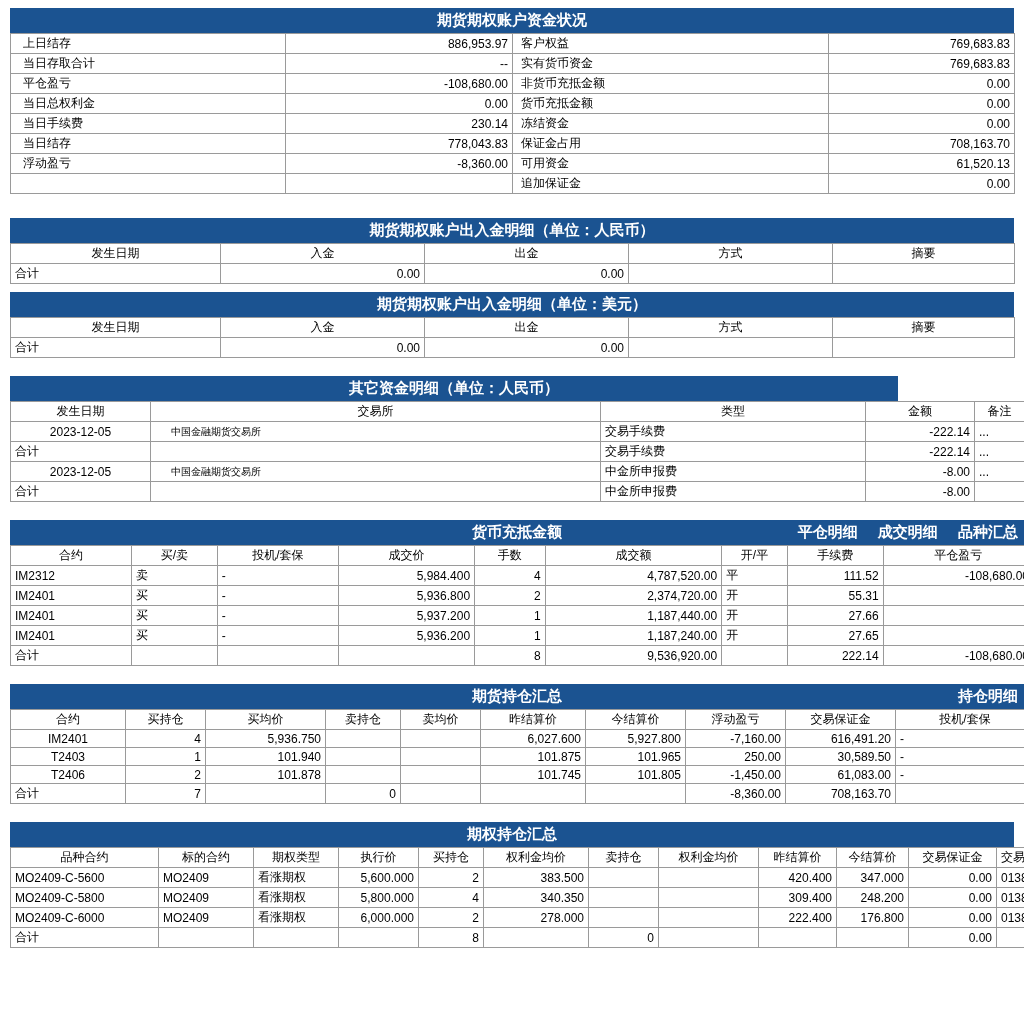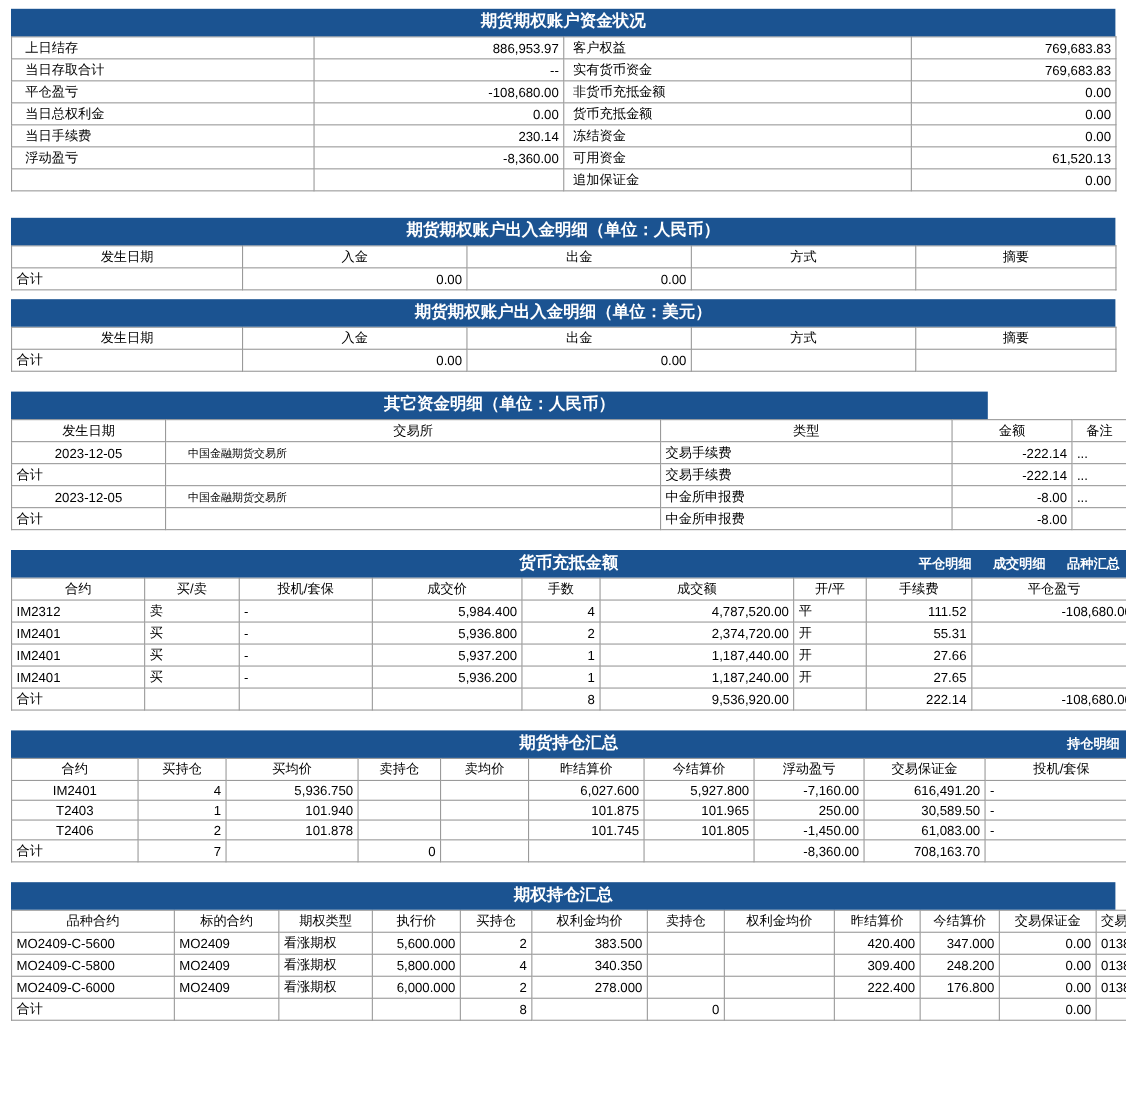--- a/index.html
+++ b/index.html
@@ -32,21 +32,21 @@
     padding: 4px 0 5px 0;
     position: relative;
     box-sizing: border-box;
     height: 25px;
     line-height: 16px;
   }
   .band .band-extra {
     position: absolute;
     right: 6px;
     top: 4px;
-    font-size: 12px;
+    font-size: 15px;
     font-weight: bold;
     white-space: nowrap;
   }
   .band .band-extra span { margin-left: 16px; }
 
   table.grid {
     border-collapse: collapse;
     width: 100%;
     table-layout: fixed;
     font-size: 12px;
@@ -114,20 +114,26 @@
           <td class="lbl">当日总权利金</td>
           <td class="num">0.00</td>
           <td class="lbl2">货币充抵金额</td>
           <td class="num">0.00</td>
         </tr>
         <tr>
           <td class="lbl">当日手续费</td>
           <td class="num">230.14</td>
           <td class="lbl2">冻结资金</td>
           <td class="num">0.00</td>
+        </tr>
+        <tr>
+          <td class="lbl">当日结存</td>
+          <td class="num">778,043.83</td>
+          <td class="lbl2">保证金占用</td>
+          <td class="num">708,163.70</td>
         </tr>
         <tr>
           <td class="lbl">浮动盈亏</td>
           <td class="num">-8,360.00</td>
           <td class="lbl2">可用资金</td>
           <td class="num">61,520.13</td>
         </tr>
         <tr>
           <td class="lbl blank"></td>
           <td class="num blank"></td>

